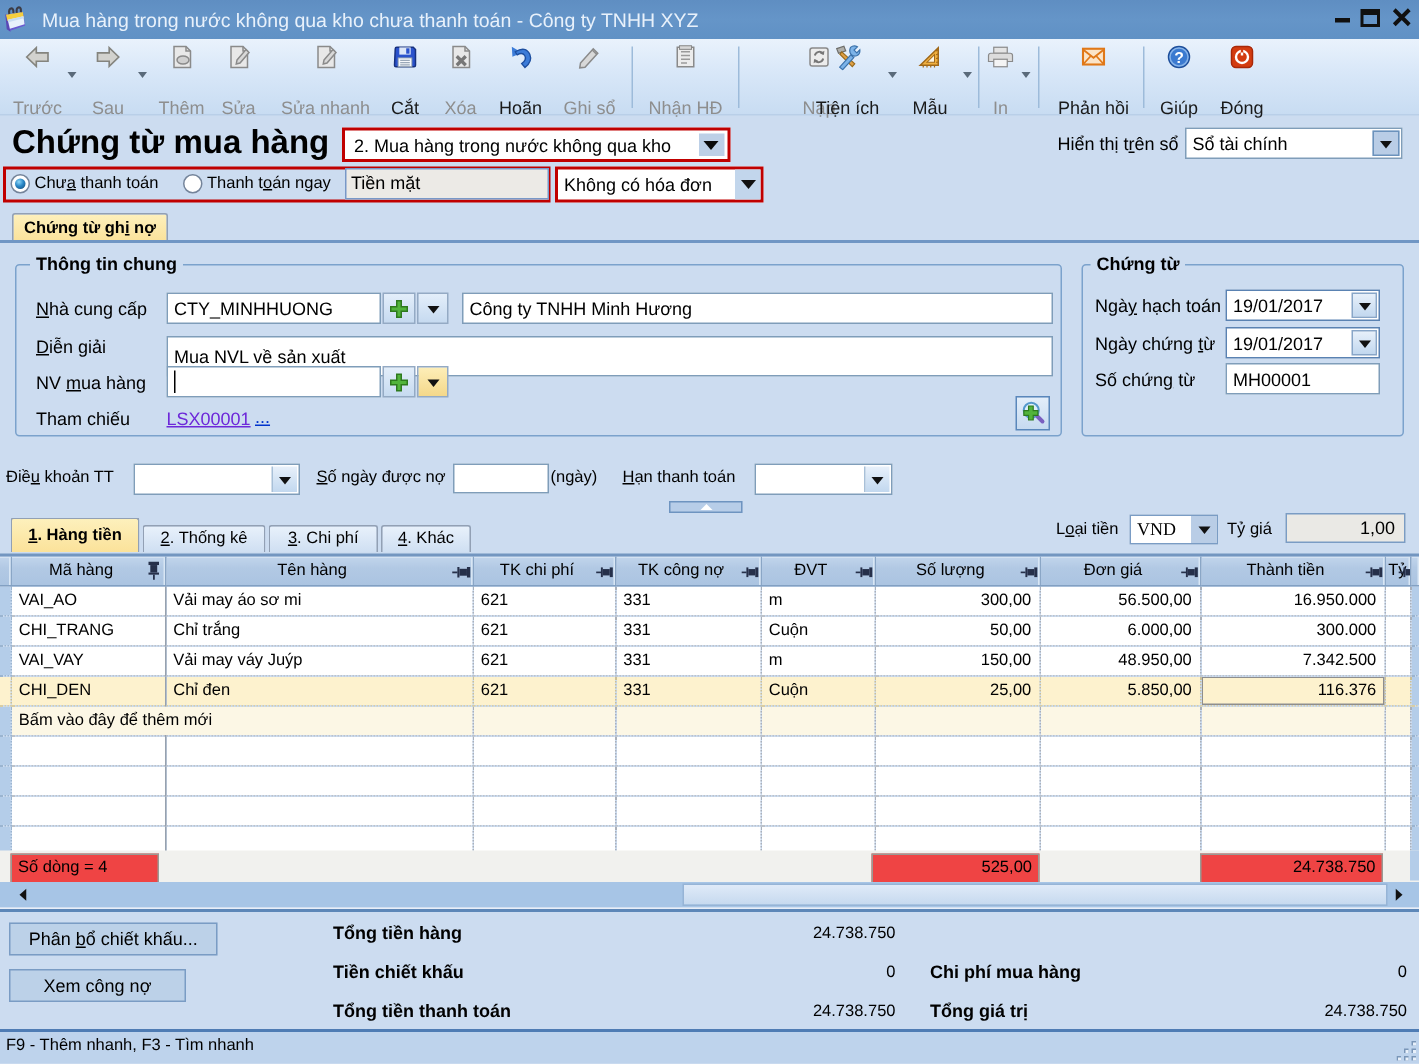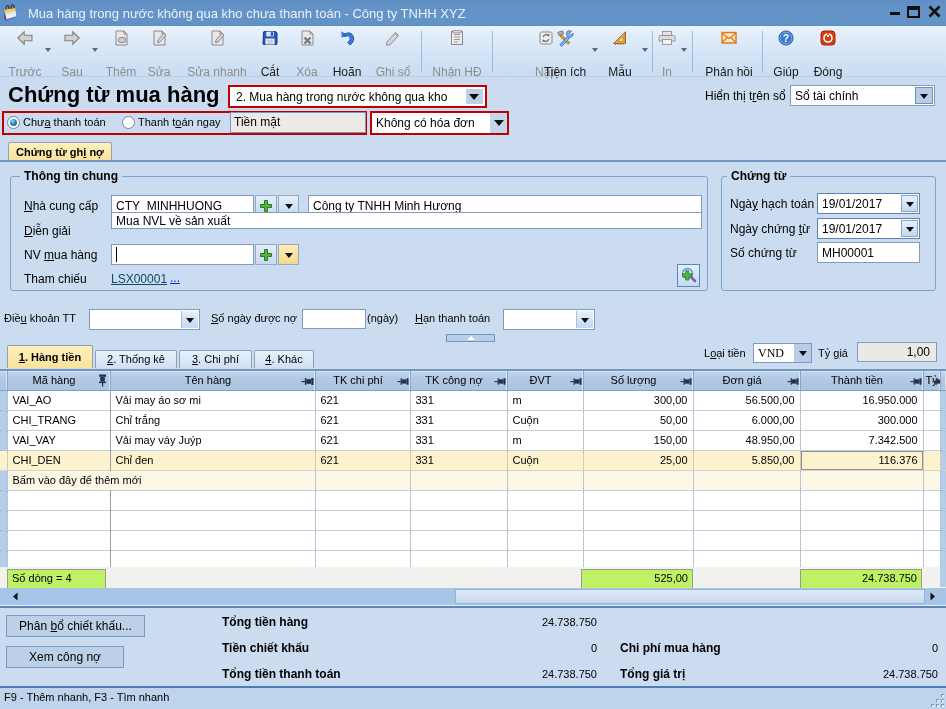--- a/index.html
+++ b/index.html
@@ -48,21 +48,21 @@
 .num{text-align:right;}
 #grid th.strip{padding:0;}
 #grid td.rs{background:#b4cde9 !important;border-right:1px dotted #9ab4d0;border-bottom:1px dotted #9ab4d0;padding:0;}
 #grid td.rs.sel{background:#fdf2ce !important;}
 #grid tr.bam td{background:#fcf7e5;}
 #grid tr.data td:nth-child(2),#grid tr.sel td:nth-child(2){border-right:1px solid #97a1ae;}
 
 
 
 #sumrow{left:0;top:567px;width:946px;height:21px;background:#f1f1ee;}
-.sumcell{position:absolute;top:569px;height:27px;background:#bef264;border:1px solid #9a9a94;font-size:11px;line-height:15px;}
+.sumcell{position:absolute;top:569px;height:27px;background:#ef4444;border:1px solid #9a9a94;font-size:11px;line-height:15px;}
 #hscroll{left:0;top:588px;width:946px;height:17px;background:#a7c5e6;}
 
 .btnb{position:absolute;background:#bcd1e8;border:1px solid #7a9cc4;text-align:center;font-size:12px;}
 .tlab{position:absolute;font-weight:bold;font-size:12px;}
 .tval{position:absolute;font-size:11px;text-align:right;}
 #statusbar{left:0;top:686px;width:946px;height:23px;background:#bed3ec;border-top:2px solid #4f7cb4;}
 </style></head>
 <body>
 <div class="abs" id="titlebar"></div>
 <svg class="abs" style="left:2px;top:3px;" width="16" height="20" viewBox="0 0 16 20">
@@ -265,37 +265,37 @@
       <path d="M5 1 h3 v4 h4 v3 h-4 v4 h-3 v-4 h-4 v-3 h4 z" fill="#52b43c" stroke="#2e7a1e" stroke-width="1"></path>
     </svg>
   </div>
 <div class="sqb" style="left:278px;top:195px;width:21px;height:21px;">
     <span style="position:absolute;left:50%;top:50%;margin-left:-4px;margin-top:-2px;border-left:4px solid transparent;border-right:4px solid transparent;border-top:5px solid #111;"></span>
   </div>
 <div class="txt" style="left:308px;top:195px;width:394px;height:21px;">
     <span class="tx">Công ty TNHH Minh Hương</span>
   </div>
 <label class="flb" style="left:24px;top:224px;"><u>D</u>iễn giải</label>
-<div class="txt" style="left:111px;top:212px;width:591px;height:17px;">
+<div class="txt" style="left:111px;top:224px;width:591px;height:27px;">
     <span class="tx">Mua NVL về sản xuất</span>
   </div>
 <label class="flb" style="left:24px;top:248px;">NV <u>m</u>ua hàng</label>
 <div class="txt" style="left:111px;top:244px;width:143px;height:21px;">
     <span style="position:absolute;left:4px;top:2px;bottom:2px;width:1px;background:#000;"></span>
   </div>
 <div class="sqb" style="left:255px;top:244px;width:22px;height:21px;">
     <svg style="position:absolute;left:50%;top:50%;transform:translate(-50%,-50%);" width="13" height="13" viewBox="0 0 13 13">
       <path d="M5 1 h3 v4 h4 v3 h-4 v4 h-3 v-4 h-4 v-3 h4 z" fill="#52b43c" stroke="#2e7a1e" stroke-width="1"></path>
     </svg>
   </div>
 <div class="sqb" style="left:278px;top:244px;width:21px;height:21px;background:linear-gradient(180deg,#fdeeb8,#f4d88a);">
     <span style="position:absolute;left:50%;top:50%;margin-left:-4px;margin-top:-2px;border-left:4px solid transparent;border-right:4px solid transparent;border-top:5px solid #111;"></span>
   </div>
 <label class="flb" style="left:24px;top:272px;">Tham chiếu</label>
-<span class="abs" style="left:111px;top:272px;color:#0c4a6e;text-decoration:underline;font-size:12px;">LSX00001</span>
+<span class="abs" style="left:111px;top:272px;color:#6d28d9;text-decoration:underline;font-size:12px;">LSX00001</span>
 <span class="abs" style="left:170px;top:271px;color:#0033cc;text-decoration:underline;font-size:12px;">...</span>
 <div class="sqb" style="left:677px;top:264px;width:23px;height:23px;border-color:#5a87bb;">
     <svg style="position:absolute;left:2px;top:2px;" width="17" height="17" viewBox="0 0 17 17">
       <circle cx="7.5" cy="6.5" r="5" fill="#ddeefa" stroke="#5599cc" stroke-width="1.4"></circle>
       <path d="M11.5 10.5 L15 14" stroke="#7a5fc0" stroke-width="2.6" stroke-linecap="round"></path>
       <path d="M5.5 2.5 h4 v4 h4 v4 h-4 v4 h-4 v-4 h-4 v-4 h4 z" fill="#52b43c" stroke="#2e7a1e" stroke-width="1" transform="scale(0.78) translate(1.8,2.2)"></path>
     </svg>
   </div>
 
 <div class="gbox" style="left:721px;top:176px;width:215px;height:115px;"></div>

